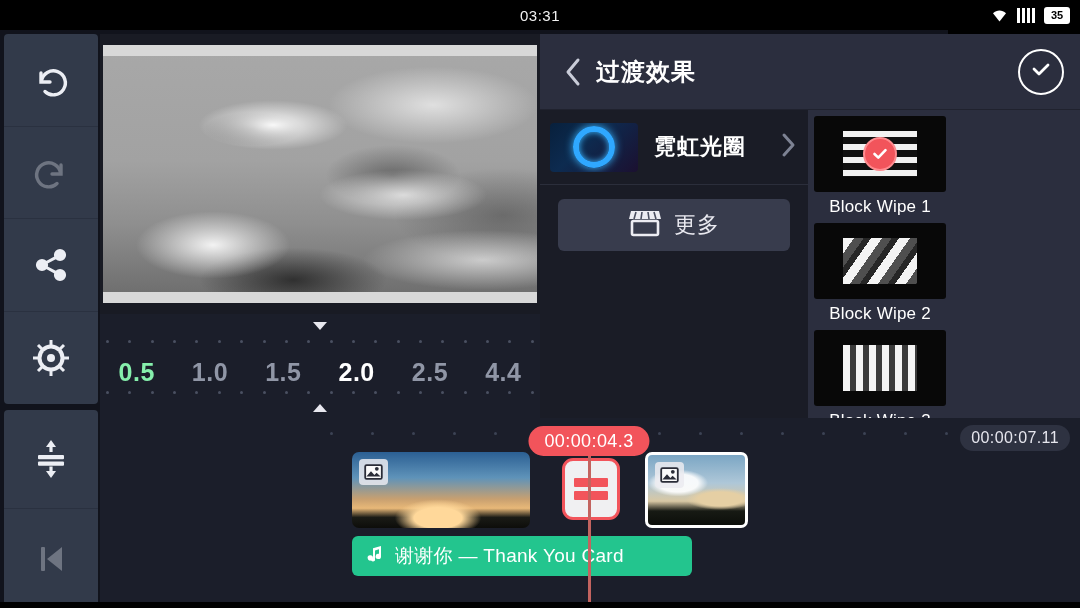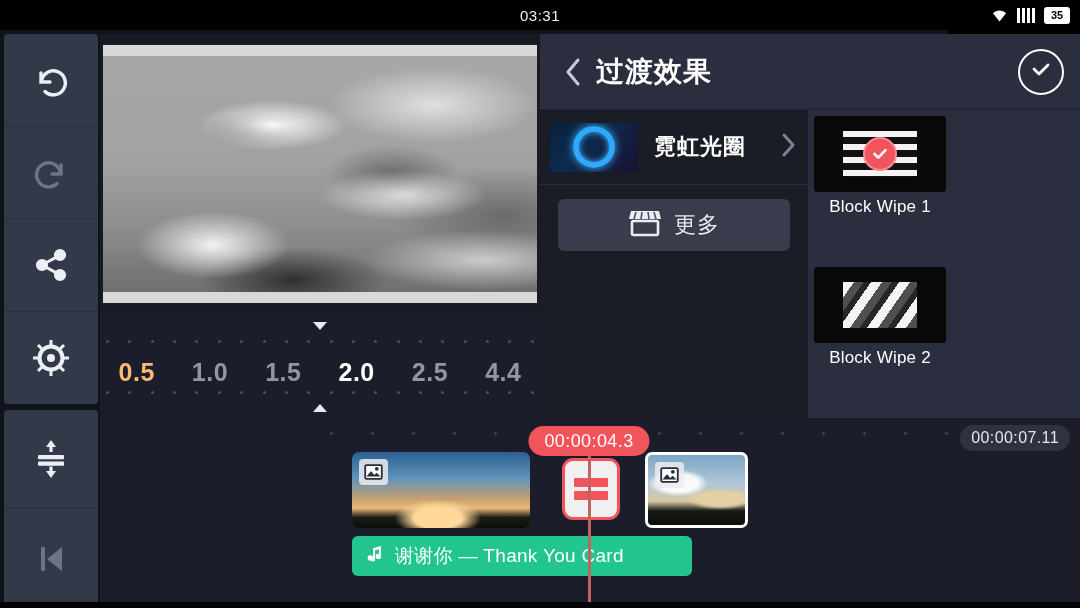--- a/index.html
+++ b/index.html
@@ -96,33 +96,33 @@
   .dots i { width: 3px; height: 3px; background: #4a5061; border-radius: 50%; }
   .dur-scale {
     position:absolute; left: 0; top: 38px; width: 440px; height: 40px;
     display: flex; align-items: center;
   }
   .dur-tick {
     flex: 1 1 0; text-align: center; font-size: 25px; font-weight: bold;
     color: #9096a6; letter-spacing: .5px;
   }
   .dur-tick.active { color: #ffffff; }
-  .dur-tick.edge { color: #fdba74; }
+  .dur-tick.edge { color: #86efac; }
 
   
   .panel {
     position: absolute; left: 540px; top: 34px; width: 540px; height: 384px;
     background: #2b2e3e;
   }
   .panel-head {
     position: relative; height: 76px; background: #2b2e3e;
     display: flex; align-items: center; border-bottom: 1px solid #20222e;
   }
   .back-chev { margin-left: 20px; width: 26px; height: 30px; display:flex; align-items:center; justify-content:center; }
-  .panel-title { margin-left: 10px; font-size: 28px; color: #fff; font-weight: bold; letter-spacing: 1px; }
+  .panel-title { margin-left: 10px; font-size: 24px; color: #fff; font-weight: bold; letter-spacing: 1px; }
   .confirm {
     position: absolute; right: 16px; top: 50%; transform: translateY(-50%);
     width: 46px; height: 46px; border: 2.5px solid #fff; border-radius: 50%;
     display: flex; align-items: center; justify-content: center;
   }
   .panel-body { position: absolute; left:0; top: 76px; width: 540px; height: 308px; display: flex; }
 
   .cat-col { width: 268px; height: 308px; background: #1a1c26; position: relative; overflow: hidden; }
   .cat-item {
     height: 75px; display: flex; align-items: center; padding: 0 10px;
@@ -178,21 +178,21 @@
   .more-btn {
     height: 52px; background: #383c4d; border-radius: 6px;
     display: flex; align-items: center; justify-content: center; gap: 12px;
   }
   .more-label { font-size: 22px; color: #e9e9f0; letter-spacing: 1px; }
 
   
   .eff-col {
     width: 272px; height: 308px; background: #2b2e3e; position: relative; overflow: hidden;
   }
-  .eff-grid { display: flex; flex-wrap: wrap; padding: 6px 4px 0 4px; gap: 44px; }
+  .eff-grid { display: flex; flex-wrap: wrap; padding: 6px 4px 0 4px; }
   .eff-cell { width: 132px; margin: 0 2px 6px 2px; }
   .eff-thumb {
     height: 76px; background: #080808; border-radius: 3px;
     display: flex; align-items: center; justify-content: center; position: relative;
   }
   .eff-art { width: 74px; height: 46px; position: relative; overflow: hidden; }
   .eff-name { text-align: center; font-size: 17px; color: #fff; margin-top: 5px; letter-spacing: .2px; }
   .eff-check {
     position: absolute; left: 50%; top: 50%; transform: translate(-50%,-50%);
     width: 34px; height: 34px; border-radius: 50%; background: #f2545b;

